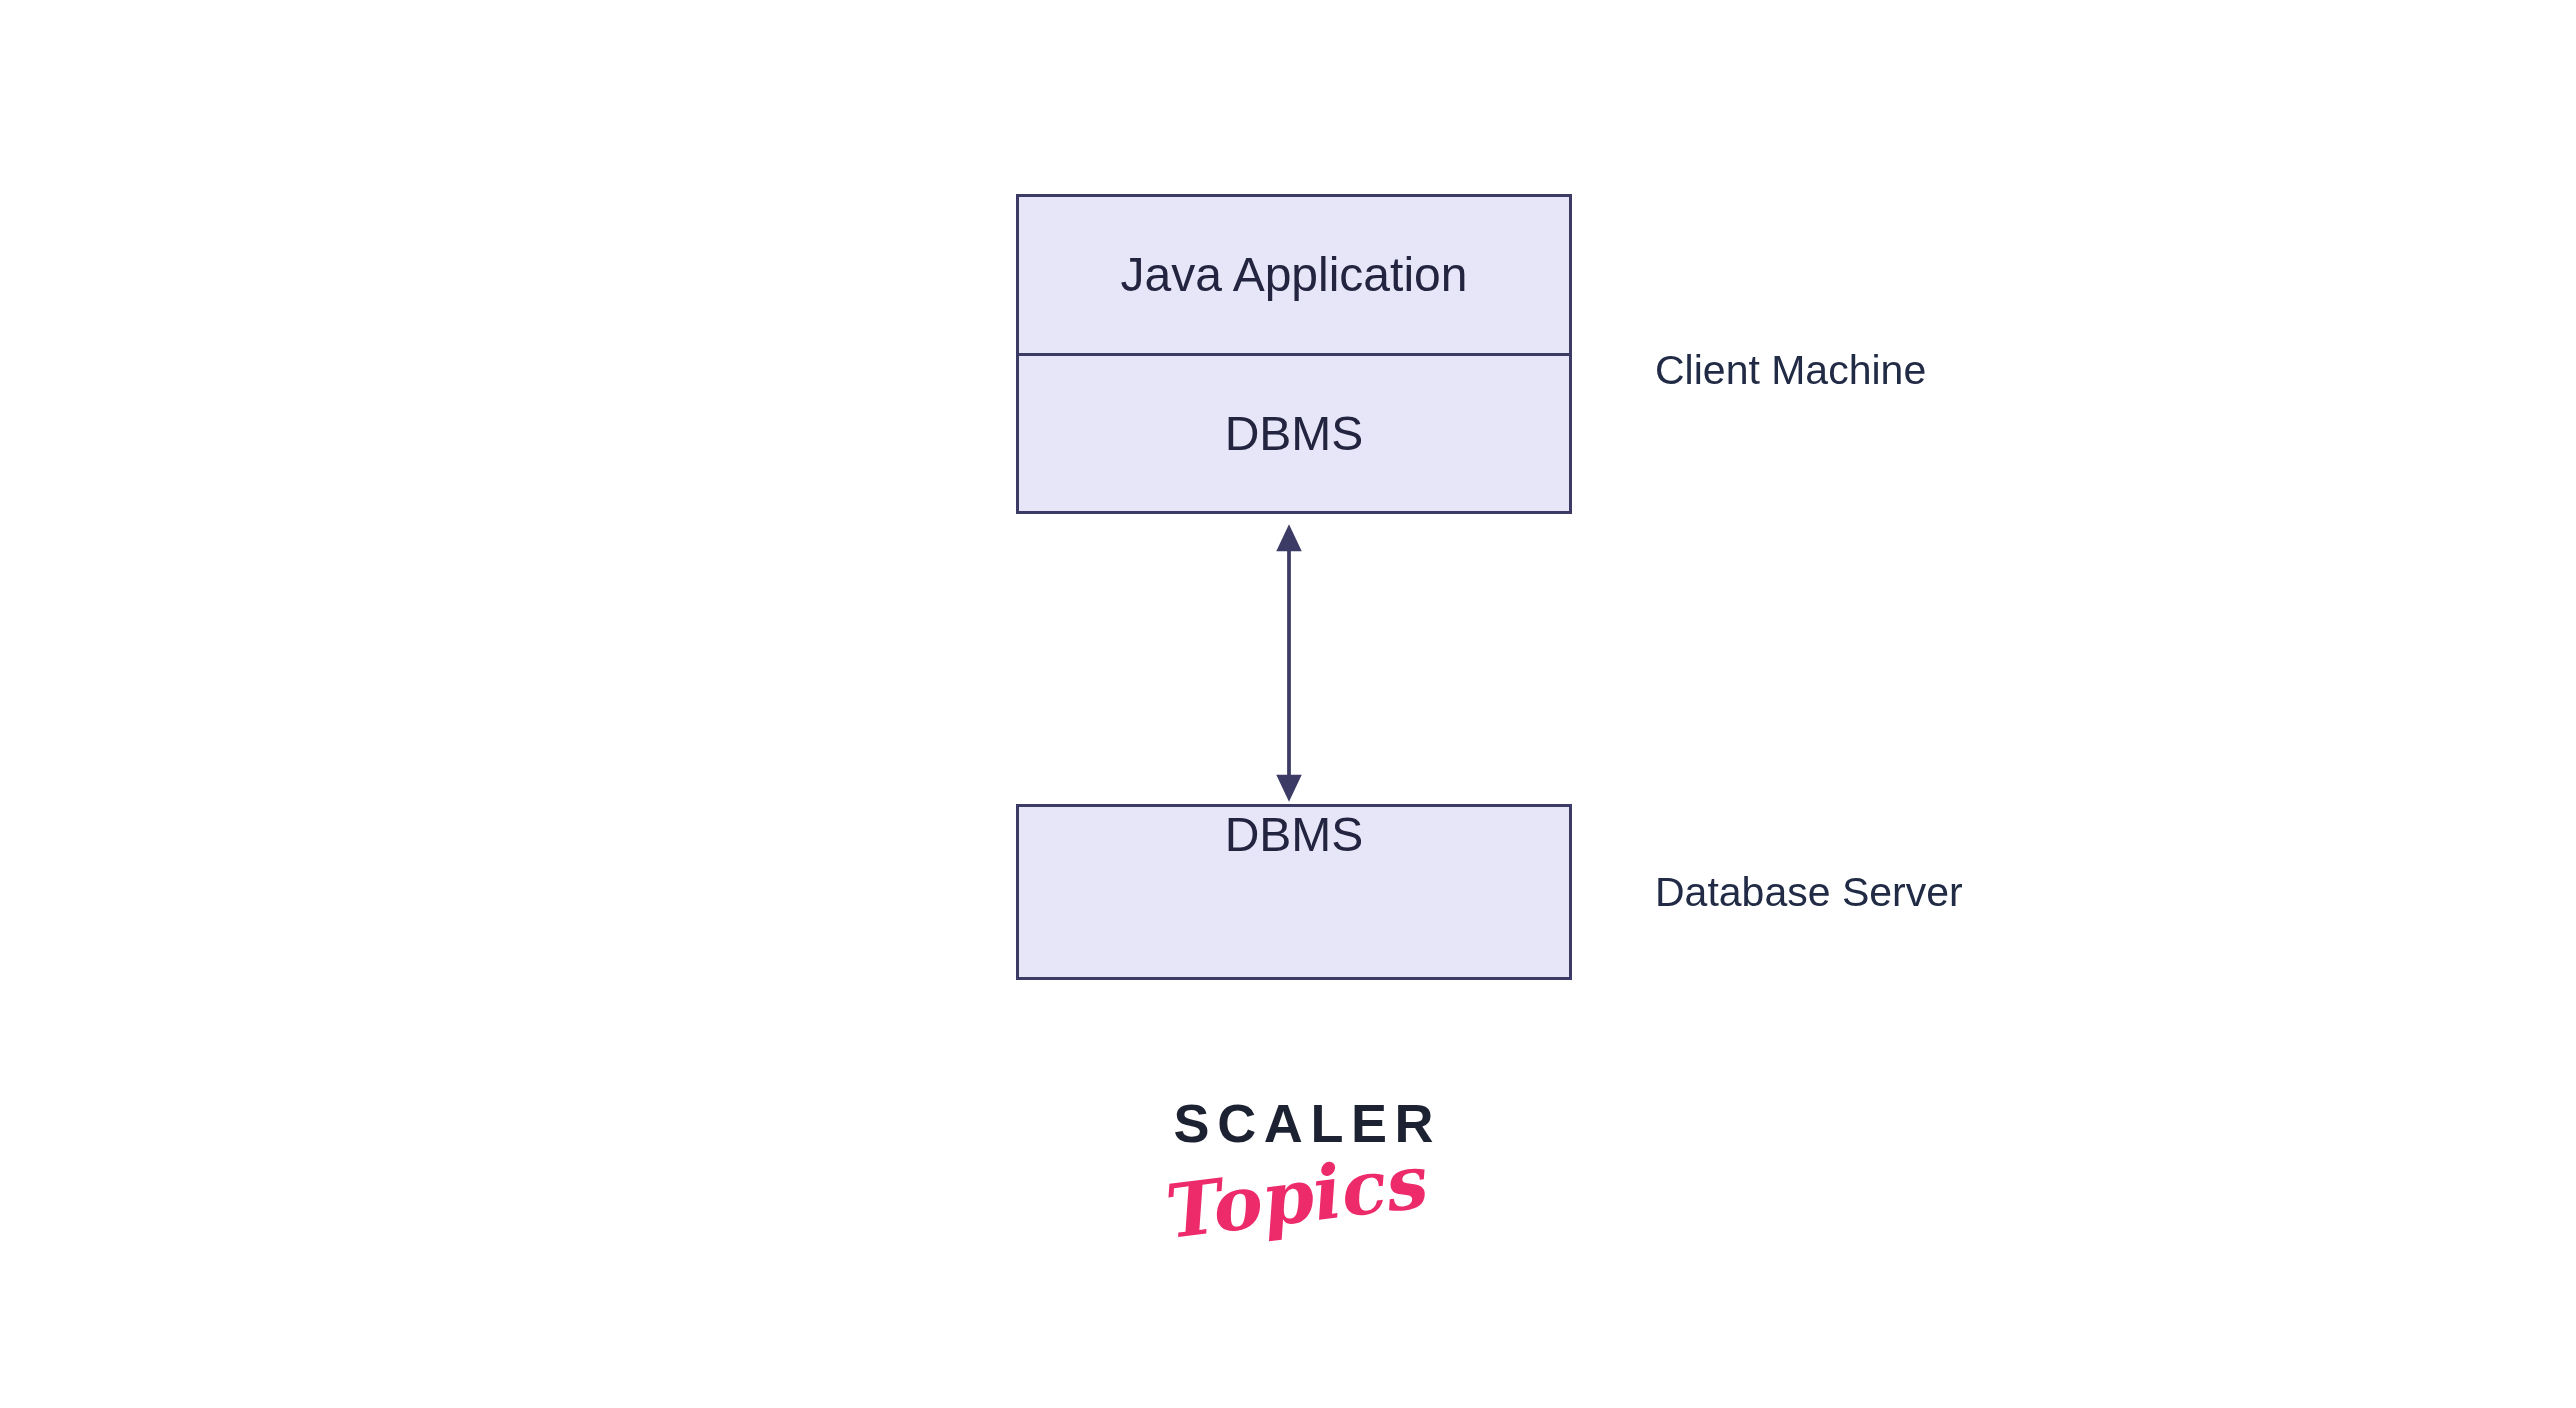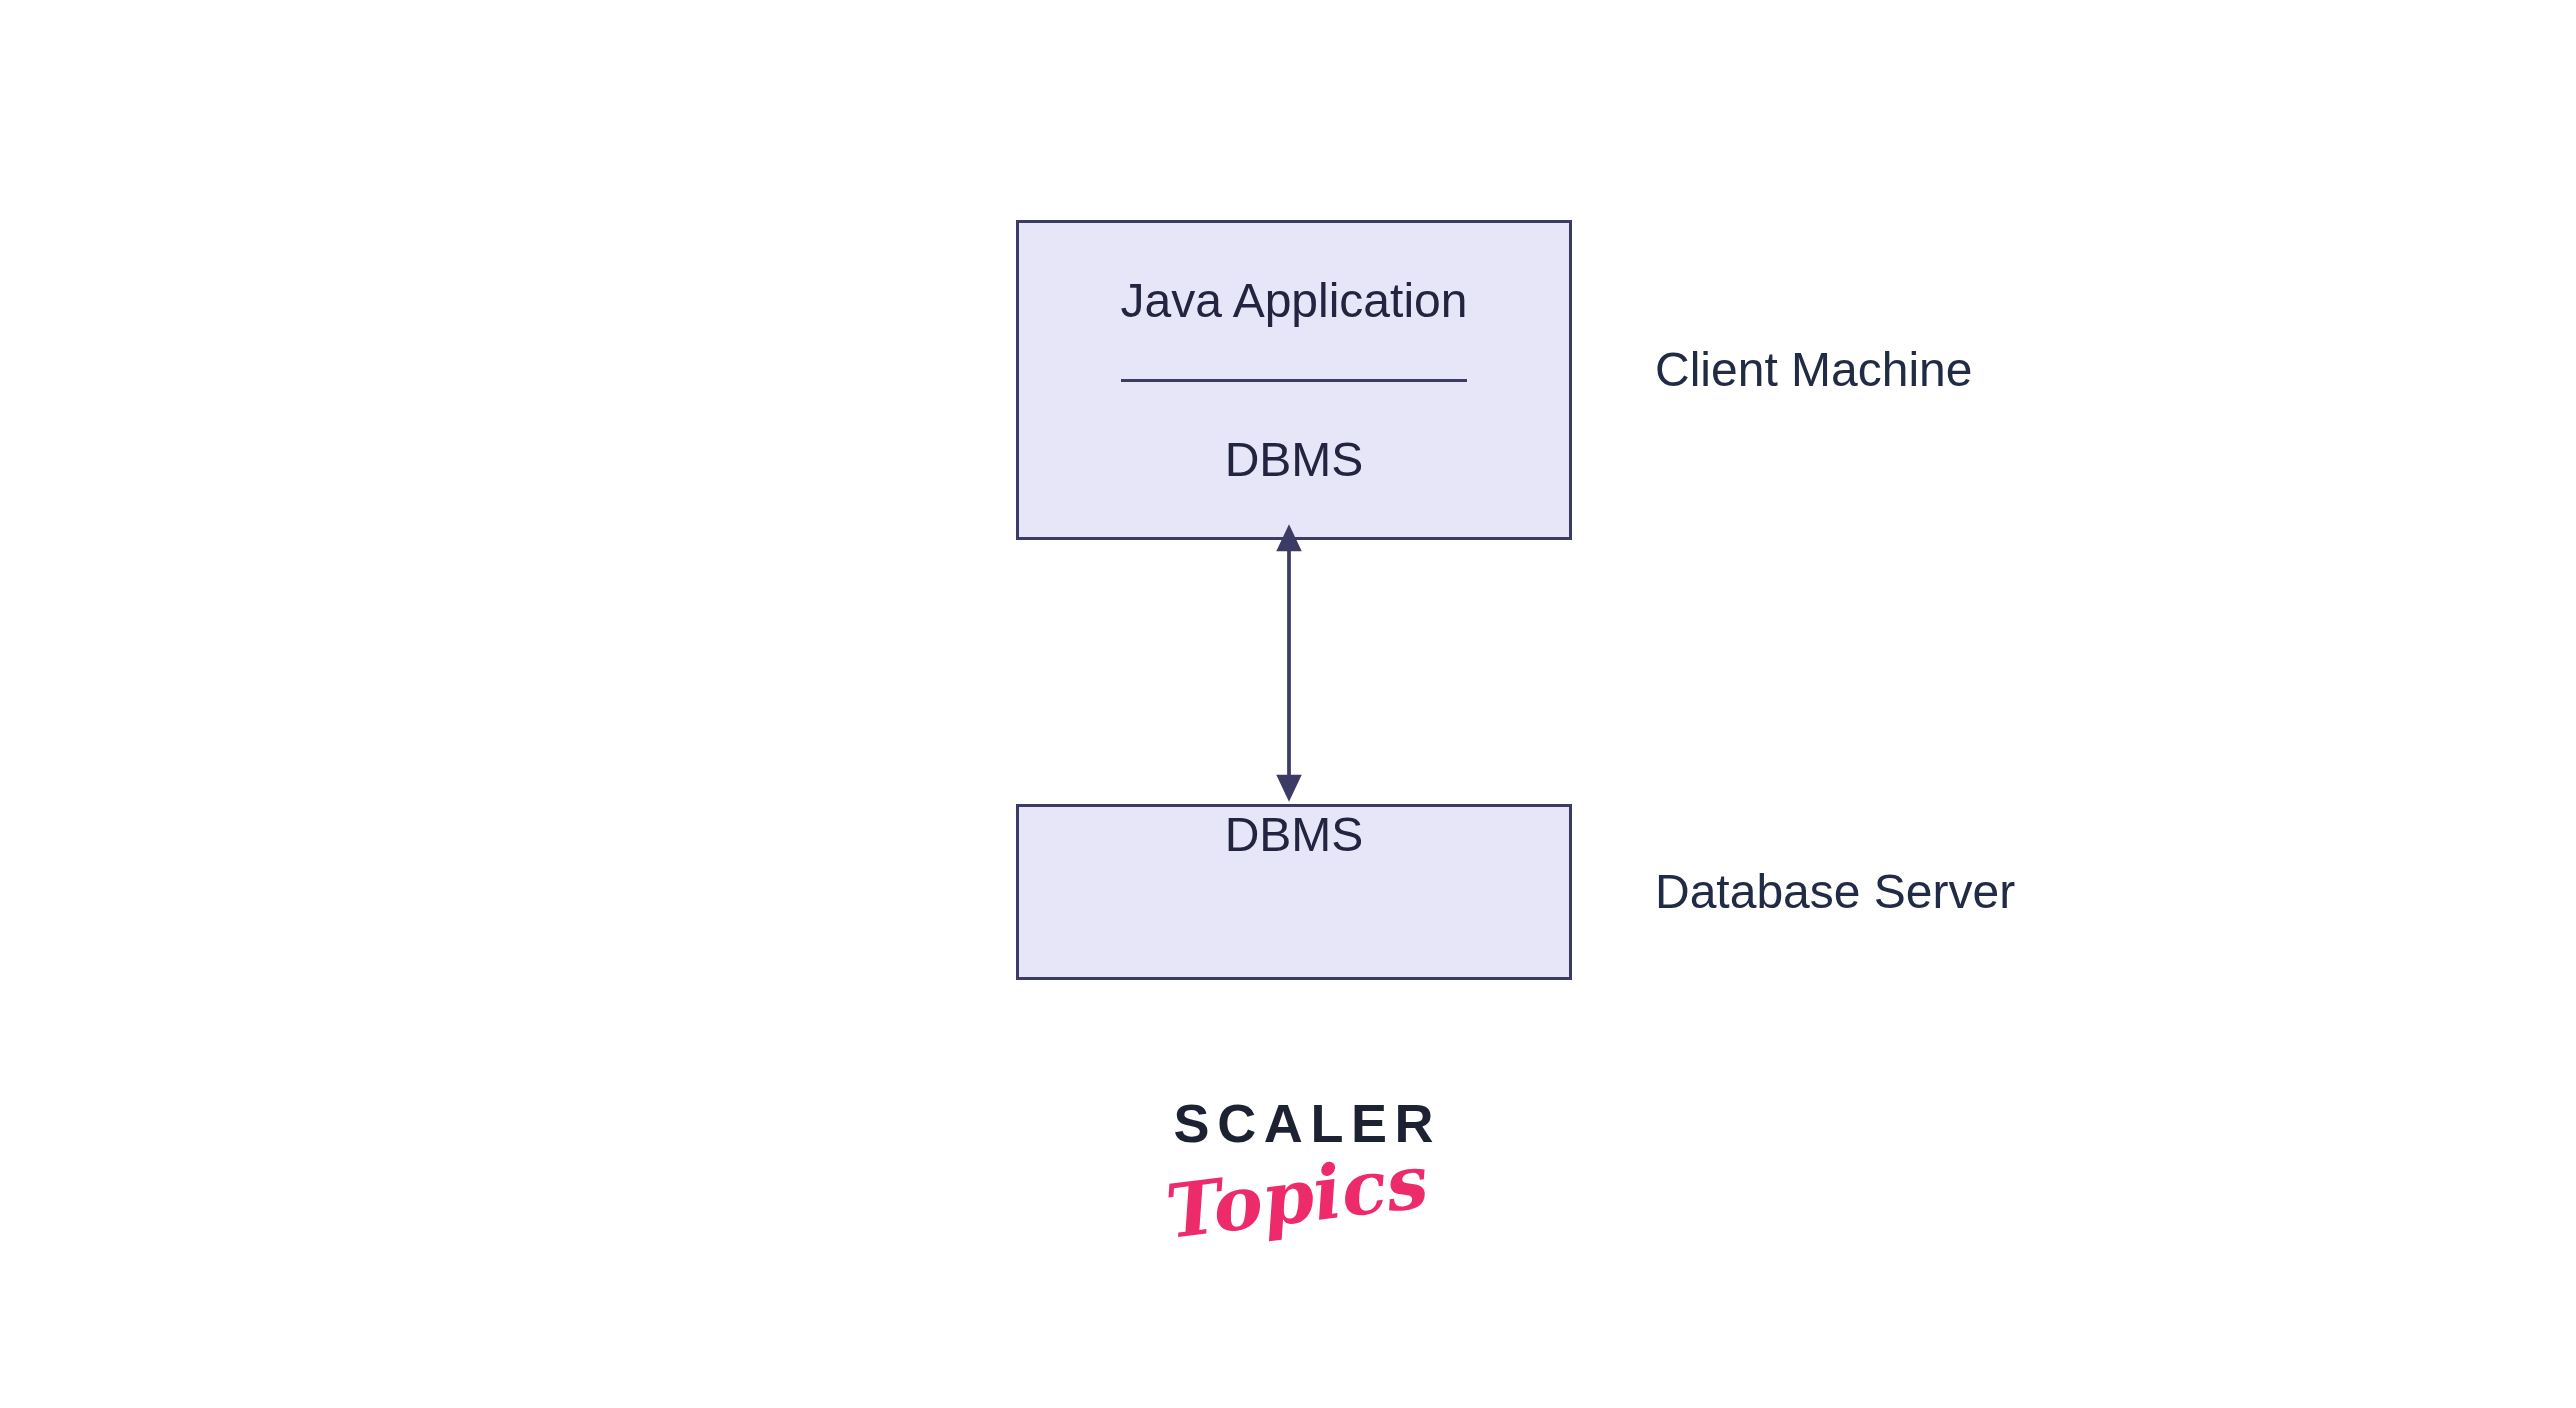--- a/index.html
+++ b/index.html
@@ -13,29 +13,28 @@
     height: 1409px;
     background: #ffffff;
     font-family: "Liberation Sans", sans-serif;
     overflow: hidden;
   }
 
   
   .stack-box {
     position: absolute;
     left: 1016px;
-    top: 220px;
+    top: 194px;
     width: 556px;
     height: 320px;
     box-sizing: border-box;
     background: #e7e5f8;
     border: 3.8px solid #3c3b66;
     display: flex;
     flex-direction: column;
-    align-items: center;
   }
   .stack-row {
     flex: 1;
     display: flex;
     align-items: center;
     justify-content: center;
     font-size: 48px;
     color: #23243f;
   }
   .stack-row.divided {
@@ -55,21 +54,21 @@
     display: flex;
     align-items: flex-start;
     justify-content: center;
     font-size: 48px;
     color: #23243f;
   }
 
   
   .side-label {
     position: absolute;
-    font-size: 48px;
+    font-size: 41px;
     line-height: 58px;
     color: #222b45;
     white-space: nowrap;
   }
   .label-client-machine {
     left: 1655px;
     top: 341px;
   }
   .label-database-server {
     left: 1655px;

